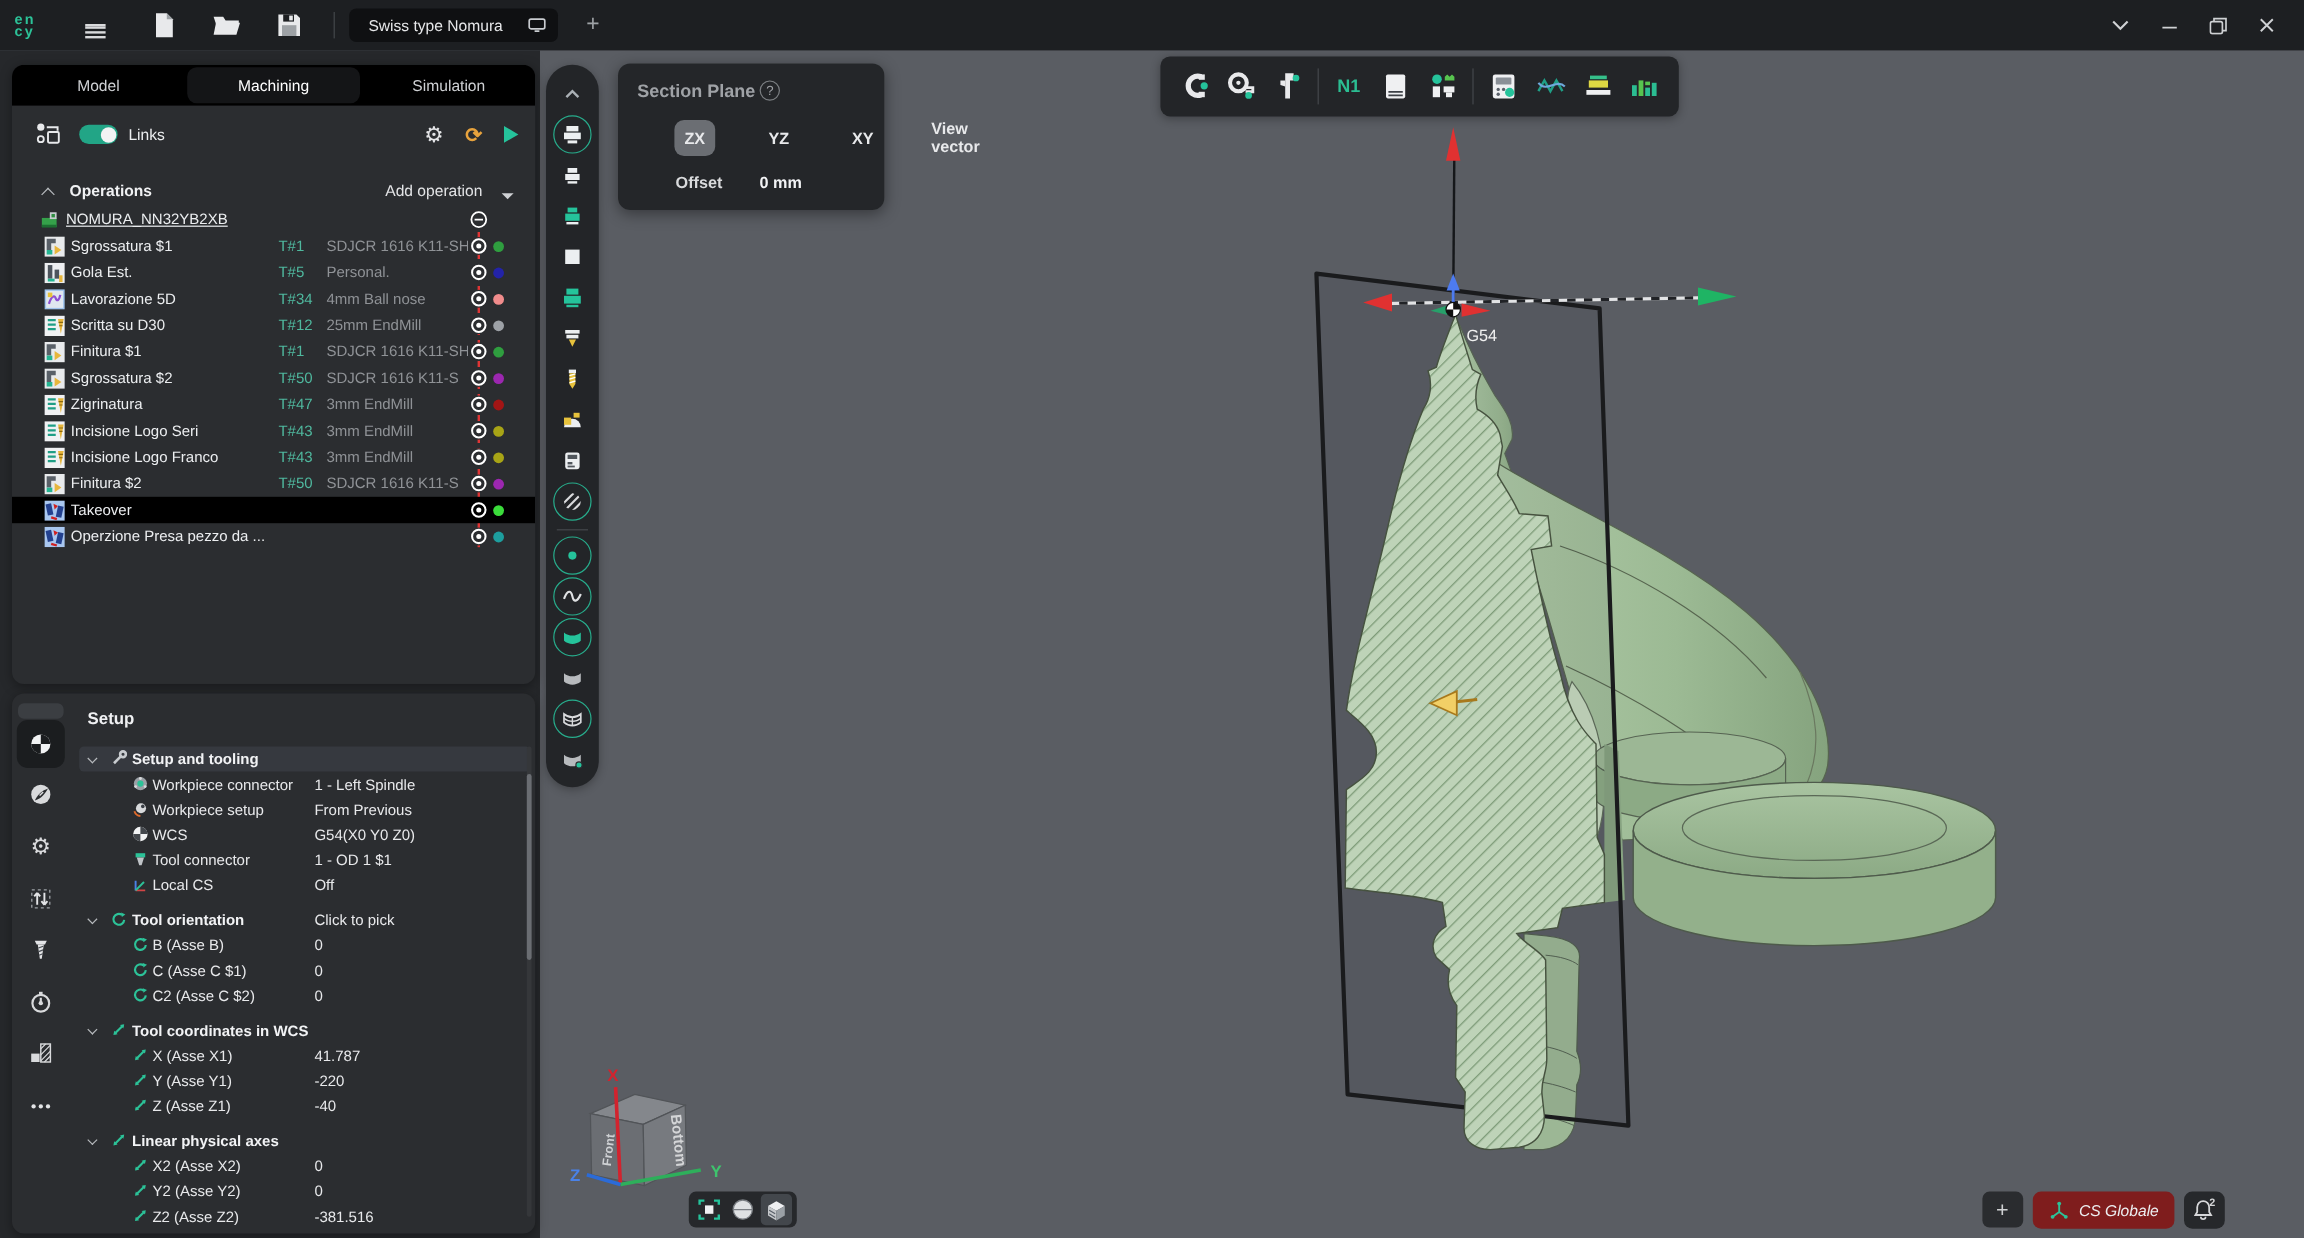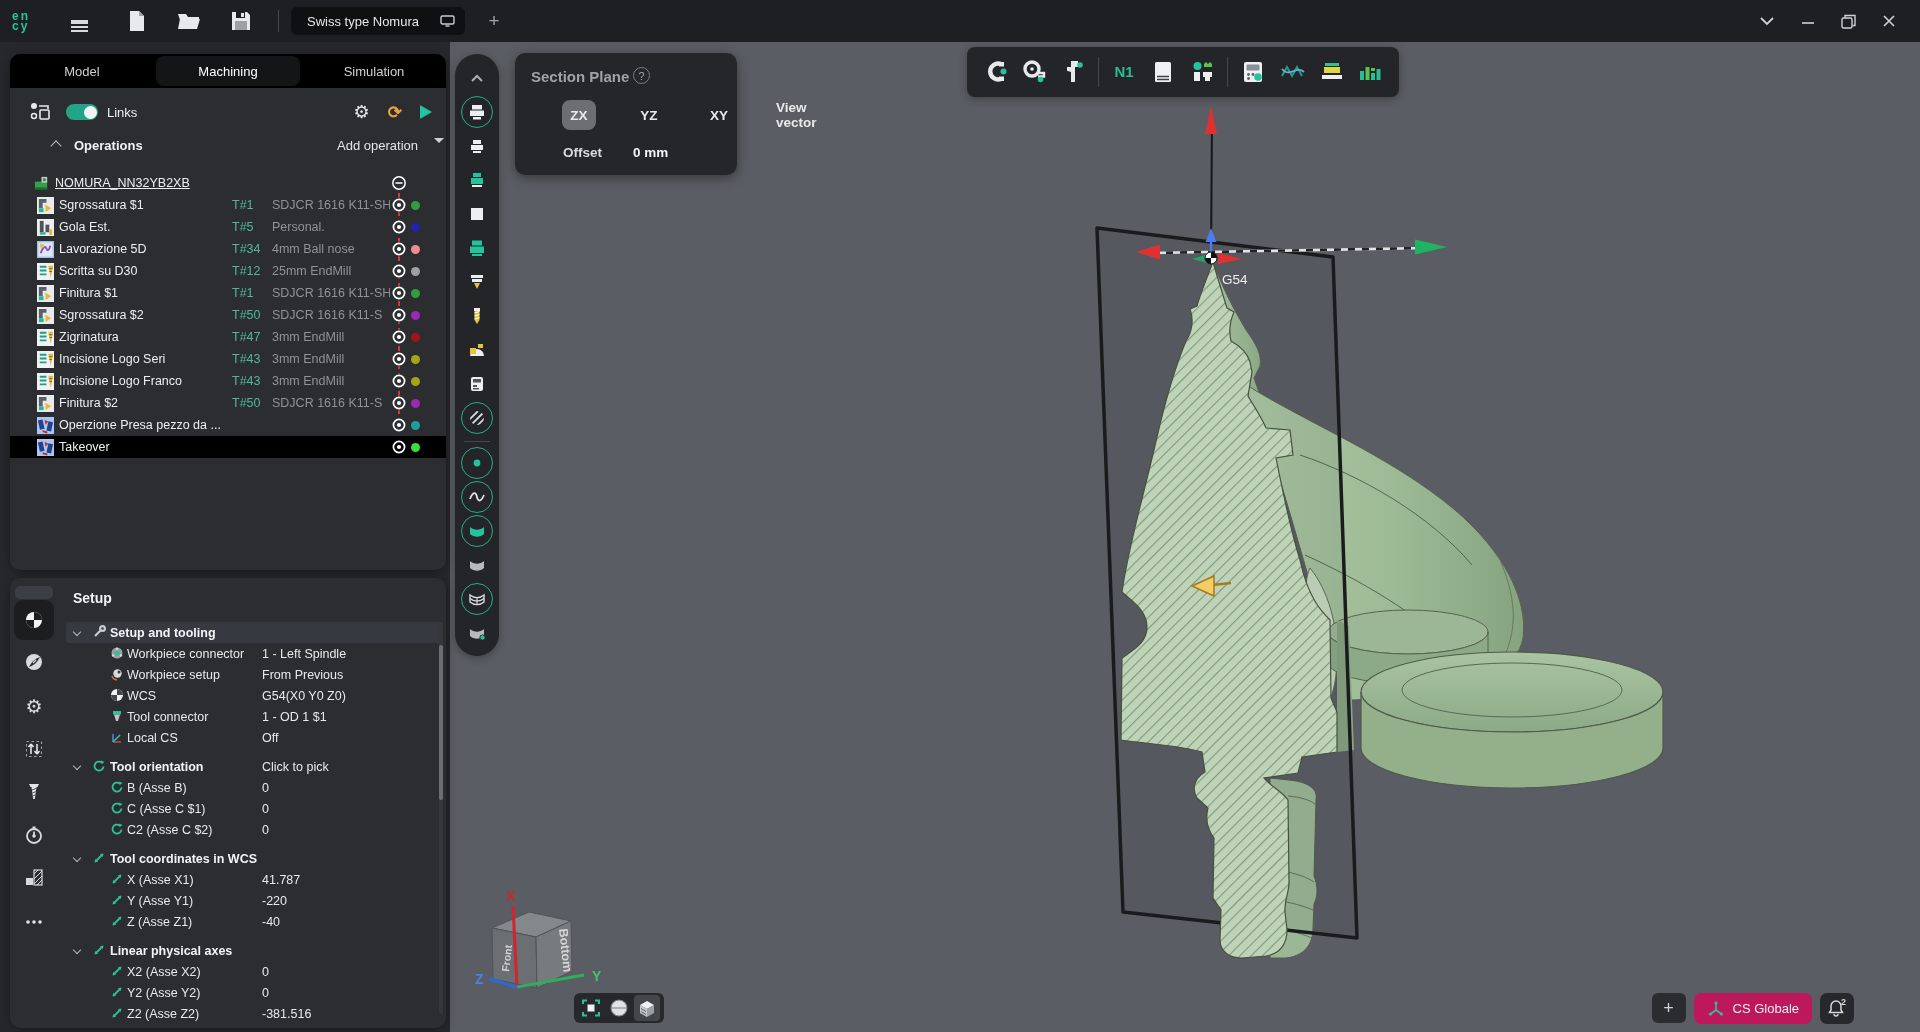--- a/index.html
+++ b/index.html
@@ -33,21 +33,21 @@
   .ops-tab.active { background:#141517; border-radius:8px; margin:2px; color:#ffffff; }
   #links-row { position:absolute; left:0; top:40px; width:436px; height:36px; display:flex; align-items:center; }
   #links-flow-icon { margin-left:20px; }
   #links-toggle { width:32px; height:16px; border-radius:9px; background:#22a586; margin-left:14px; position:relative; cursor:pointer; }
   #links-toggle::after { content:""; position:absolute; right:1.5px; top:1.5px; width:13px; height:13px; border-radius:50%; background:#f2f3f4; }
   #links-label { color:#eceef0; font-size:13px; margin-left:9px; }
   #links-actions { position:absolute; right:14px; display:flex; gap:18px; align-items:center; }
   #gear-glyph { color:#e3e4e6; font-size:18px; cursor:pointer; }
   #sync-glyph { color:#e8a33d; font-size:17px; font-weight:bold; cursor:pointer; }
   #play-glyph { width:0; height:0; border-left:12px solid #25c39b; border-top:7px solid transparent; border-bottom:7px solid transparent; cursor:pointer; }
-  #ops-header { position:absolute; left:16px; top:84px; width:436px; height:28px; display:flex; align-items:flex-start; }
+  #ops-header { position:absolute; left:0; top:84px; width:436px; height:28px; display:flex; align-items:flex-end; }
   .chev { width:8px; height:8px; border-left:1.8px solid #b7babd; border-bottom:1.8px solid #b7babd; display:inline-block; }
   .chev.up { transform:rotate(135deg); margin-top:4px; }
   #ops-header .chev { margin-left:26px; }
   #ops-title { color:#f0f1f3; font-size:13px; font-weight:bold; margin-left:14px; }
   #add-op { position:absolute; right:44px; color:#e3e4e6; font-size:13px; cursor:pointer; }
   #add-op-caret { position:absolute; right:18px; width:0; height:0; border-top:5px solid #cfd1d4; border-left:5px solid transparent; border-right:5px solid transparent; cursor:pointer; }
   #ops-list { position:absolute; left:0; top:118px; width:436px; }
   #red-link-line { position:absolute; left:388px; top:130px; width:2px;
     background:repeating-linear-gradient(180deg,#e03535 0 5px, transparent 5px 9px); z-index:1; }
   .op-row { position:relative; height:22px; display:flex; align-items:center; font-size:12.5px; z-index:2; }
@@ -120,21 +120,21 @@
   
   #view-controls { position:absolute; left:574px; top:993px; width:90px; height:30px; background:#26282b; border-radius:6px;
     z-index:3; display:flex; align-items:center; justify-content:space-around; padding:0 3px; }
   .vc-btn { width:26px; height:26px; display:flex; align-items:center; justify-content:center; cursor:pointer; border-radius:4px; }
   .vc-btn.active { background:#43474c; }
 
   
   #br-cluster { position:absolute; right:66px; top:992px; height:32px; display:flex; align-items:center; gap:8px; z-index:3; }
   #br-add { width:34px; height:30px; background:#2a2c2f; border-radius:6px; color:#cfd1d3; font-size:18px;
     display:flex; align-items:center; justify-content:center; cursor:pointer; }
-  #cs-btn { height:31px; background:#be185d; border-radius:7px; display:flex; align-items:center; padding:0 13px; gap:8px; cursor:pointer; }
+  #cs-btn { height:31px; background:#7f1d1d; border-radius:7px; display:flex; align-items:center; padding:0 13px; gap:8px; cursor:pointer;font-style:italic; }
   #cs-btn span { color:#eceef0; font-size:13px; }
   #bell-btn { width:34px; height:31px; background:#26282b; border-radius:7px; display:flex; align-items:center; justify-content:center; cursor:pointer; }
 </style>
 </head>
 <body>
 
 <div id="app">
 
   <div id="titlebar">
     <div id="logo">
@@ -490,55 +490,55 @@
           <span class="op-name">Finitura $2</span>
           <span class="op-tool">T#50</span>
           <span class="op-desc">SDJCR 1616 K11-S</span>
           <svg class="radio" width="16" height="16" viewBox="0 0 16 16">
             <circle class="radio-bg" cx="8" cy="8" r="7.5"></circle>
             <circle cx="8" cy="8" r="5.6" fill="none" stroke="#fff" stroke-width="1.7"></circle>
             <circle cx="8" cy="8" r="2.1" fill="#fff"></circle>
           </svg>
           <span class="op-dot" style="background:#9c27b0"></span>
         </div>
-        <div class="op-row">
+        <div class="op-row selected">
           <span class="op-icon"><svg width="17" height="17" viewBox="0 0 18 18">
               <rect width="18" height="18" fill="#a9c7f0"></rect>
               <rect x="2" y="3" width="5" height="10" fill="#23418f" transform="rotate(-12 4.5 8)"></rect>
               <rect x="11" y="5" width="5" height="10" fill="#23418f" transform="rotate(12 13.5 10)"></rect>
               <path d="M8,3 l4,2 -3,3 z" fill="#d02020"></path>
               <path d="M6,15 l5,1.5" stroke="#d02020" stroke-width="2"></path>
             </svg></span>
-          <span class="op-name">Operzione Presa pezzo da ...</span>
+          <span class="op-name">Takeover</span>
           <span class="op-tool"></span>
           <span class="op-desc"></span>
           <svg class="radio" width="16" height="16" viewBox="0 0 16 16">
             <circle class="radio-bg" cx="8" cy="8" r="7.5"></circle>
             <circle cx="8" cy="8" r="5.6" fill="none" stroke="#fff" stroke-width="1.7"></circle>
             <circle cx="8" cy="8" r="2.1" fill="#fff"></circle>
           </svg>
-          <span class="op-dot" style="background:#1d9e9e"></span>
-        </div>
-        <div class="op-row selected">
+          <span class="op-dot" style="background:#3bdc3b"></span>
+        </div>
+        <div class="op-row">
           <span class="op-icon"><svg width="17" height="17" viewBox="0 0 18 18">
               <rect width="18" height="18" fill="#a9c7f0"></rect>
               <rect x="2" y="3" width="5" height="10" fill="#23418f" transform="rotate(-12 4.5 8)"></rect>
               <rect x="11" y="5" width="5" height="10" fill="#23418f" transform="rotate(12 13.5 10)"></rect>
               <path d="M8,3 l4,2 -3,3 z" fill="#d02020"></path>
               <path d="M6,15 l5,1.5" stroke="#d02020" stroke-width="2"></path>
             </svg></span>
-          <span class="op-name">Takeover</span>
+          <span class="op-name">Operzione Presa pezzo da ...</span>
           <span class="op-tool"></span>
           <span class="op-desc"></span>
           <svg class="radio" width="16" height="16" viewBox="0 0 16 16">
             <circle class="radio-bg" cx="8" cy="8" r="7.5"></circle>
             <circle cx="8" cy="8" r="5.6" fill="none" stroke="#fff" stroke-width="1.7"></circle>
             <circle cx="8" cy="8" r="2.1" fill="#fff"></circle>
           </svg>
-          <span class="op-dot" style="background:#3bdc3b"></span>
+          <span class="op-dot" style="background:#1d9e9e"></span>
         </div>
       </div>
   </div>
 
   <div id="setup-panel">
     <div id="setup-rail">
       <div id="rail-handle"></div>
     <div class="rail-btn selected" style="top: 22px;">
           <svg width="20" height="20" viewBox="0 0 20 20">
             <circle cx="10" cy="10" r="8" fill="#f2f3f4"></circle>

